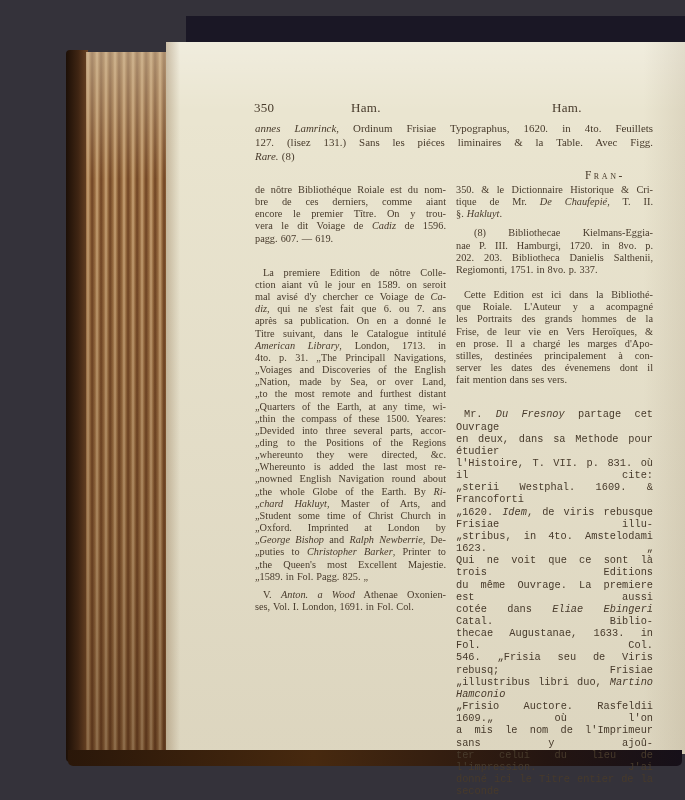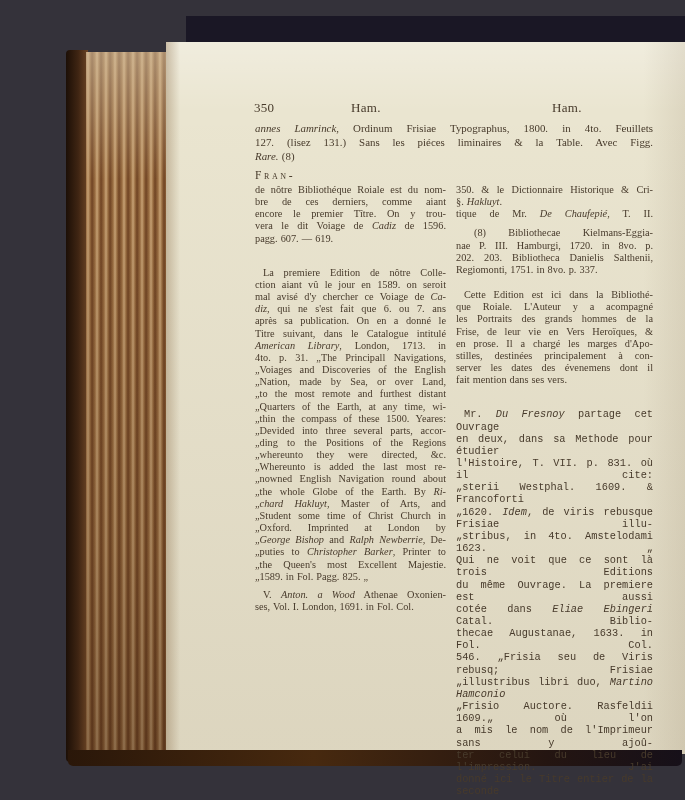--- a/index.html
+++ b/index.html
@@ -44,21 +44,21 @@
     position:absolute;left:4px;top:708px;width:614px;height:16px;
     border-radius:0 0 5px 5px;
     background:linear-gradient(90deg,#2a1709,#47290f 40%,#241511 78%,#161019);
   }
   .content{position:absolute;left:0;top:0;width:685px;height:800px;color:var(--c-ink,#473a2b);}
   .hdr{position:absolute;top:100px;font-size:13px;letter-spacing:.3px;}
   #pagenum{left:254px;}
   #head-left{left:351px;}
   #head-right{left:552px;}
   .headnote{position:absolute;left:255px;top:121px;width:398px;font-size:10.9px;line-height:14px;word-spacing:.6px;}
-  .catchword-line{position:absolute;left:255px;top:165px;width:398px;padding-right:28px;box-sizing:border-box;}
+  .catchword-line{position:absolute;left:255px;top:165px;width:398px;text-align:right;padding-right:28px;box-sizing:border-box;}
   .catchword{font-variant:small-caps;letter-spacing:2.6px;font-size:11.5px;}
   .col{position:absolute;top:184px;font-size:10.3px;line-height:12.15px;word-spacing:.5px;}
   #col-left{left:255px;width:191px;}
   #col-right{left:456px;width:197px;}
   .tline{text-align:justify;text-align-last:justify;}
   .tline.tlast{text-align-last:left;}
   .col-catchword{text-align:right;padding-right:6px;margin-top:2px;}
   i{font-style:italic;}
 </style>
 </head>
@@ -74,21 +74,21 @@
     <div class="bottom-edge"></div>
   </div>
 
   <div class="content">
     <span class="hdr" id="pagenum">350</span>
     <span class="hdr" id="head-left">Ham.</span>
     <span class="hdr" id="head-right">Ham.</span>
 
     <div class="headnote">
         <div>
-          <div class="tline"><i>annes Lamrinck</i><span>, Ordinum Frisiae Typographus, 1800. in 4to. Feuillets</span></div>
+          <div class="tline"><i>annes Lamrinck</i><span>, Ordinum Frisiae Typographus, 1620. in 4to. Feuillets</span></div>
           <div class="tline"><span>127. (lisez 131.) Sans les piéces liminaires &amp; la Table. Avec Figg.</span></div>
           <div class="tline tlast"><i>Rare.</i><span> (8)</span></div>
         </div>
       </div>
 
     <div class="catchword-line">
       <span class="catchword">Fran-</span>
     </div>
 
     <div class="col" id="col-left">
@@ -130,22 +130,22 @@
         <div style="margin-top: 6px;">
           <div class="tline" style="text-indent: 8px;"><span>V. </span><i>Anton. a Wood</i><span> Athenae Oxonien-</span></div>
           <div class="tline tlast"><span>ses, Vol. I. London, 1691. in Fol. Col.</span></div>
         </div>
       </div>
 
     <div class="col" id="col-right">
       <div>
           <div>
             <div class="tline"><span>350. &amp; le Dictionnaire Historique &amp; Cri-</span></div>
+            <div class="tline"><span>tique de Mr. </span><i>De Chaufepié</i><span>, T. II.</span></div>
             <div class="tline tlast"><span>§. </span><i>Hakluyt</i><span>.</span></div>
-            <div class="tline"><span>tique de Mr. </span><i>De Chaufepié</i><span>, T. II.</span></div>
           </div>
           <div style="margin-top: 7px;">
             <div class="tline" style="text-indent: 18px;"><span>(8) Bibliothecae Kielmans-Eggia-</span></div>
             <div class="tline"><span>nae P. III. Hamburgi, 1720. in 8vo. p.</span></div>
             <div class="tline"><span>202. 203. Bibliotheca Danielis Salthenii,</span></div>
             <div class="tline tlast"><span>Regiomonti, 1751. in 8vo. p. 337.</span></div>
           </div>
           <div style="margin-top: 13px;">
             <div class="tline" style="text-indent: 8px;"><span>Cette Edition est ici dans la Bibliothé-</span></div>
             <div class="tline"><span>que Roiale. L'Auteur y a acompagné</span></div>

